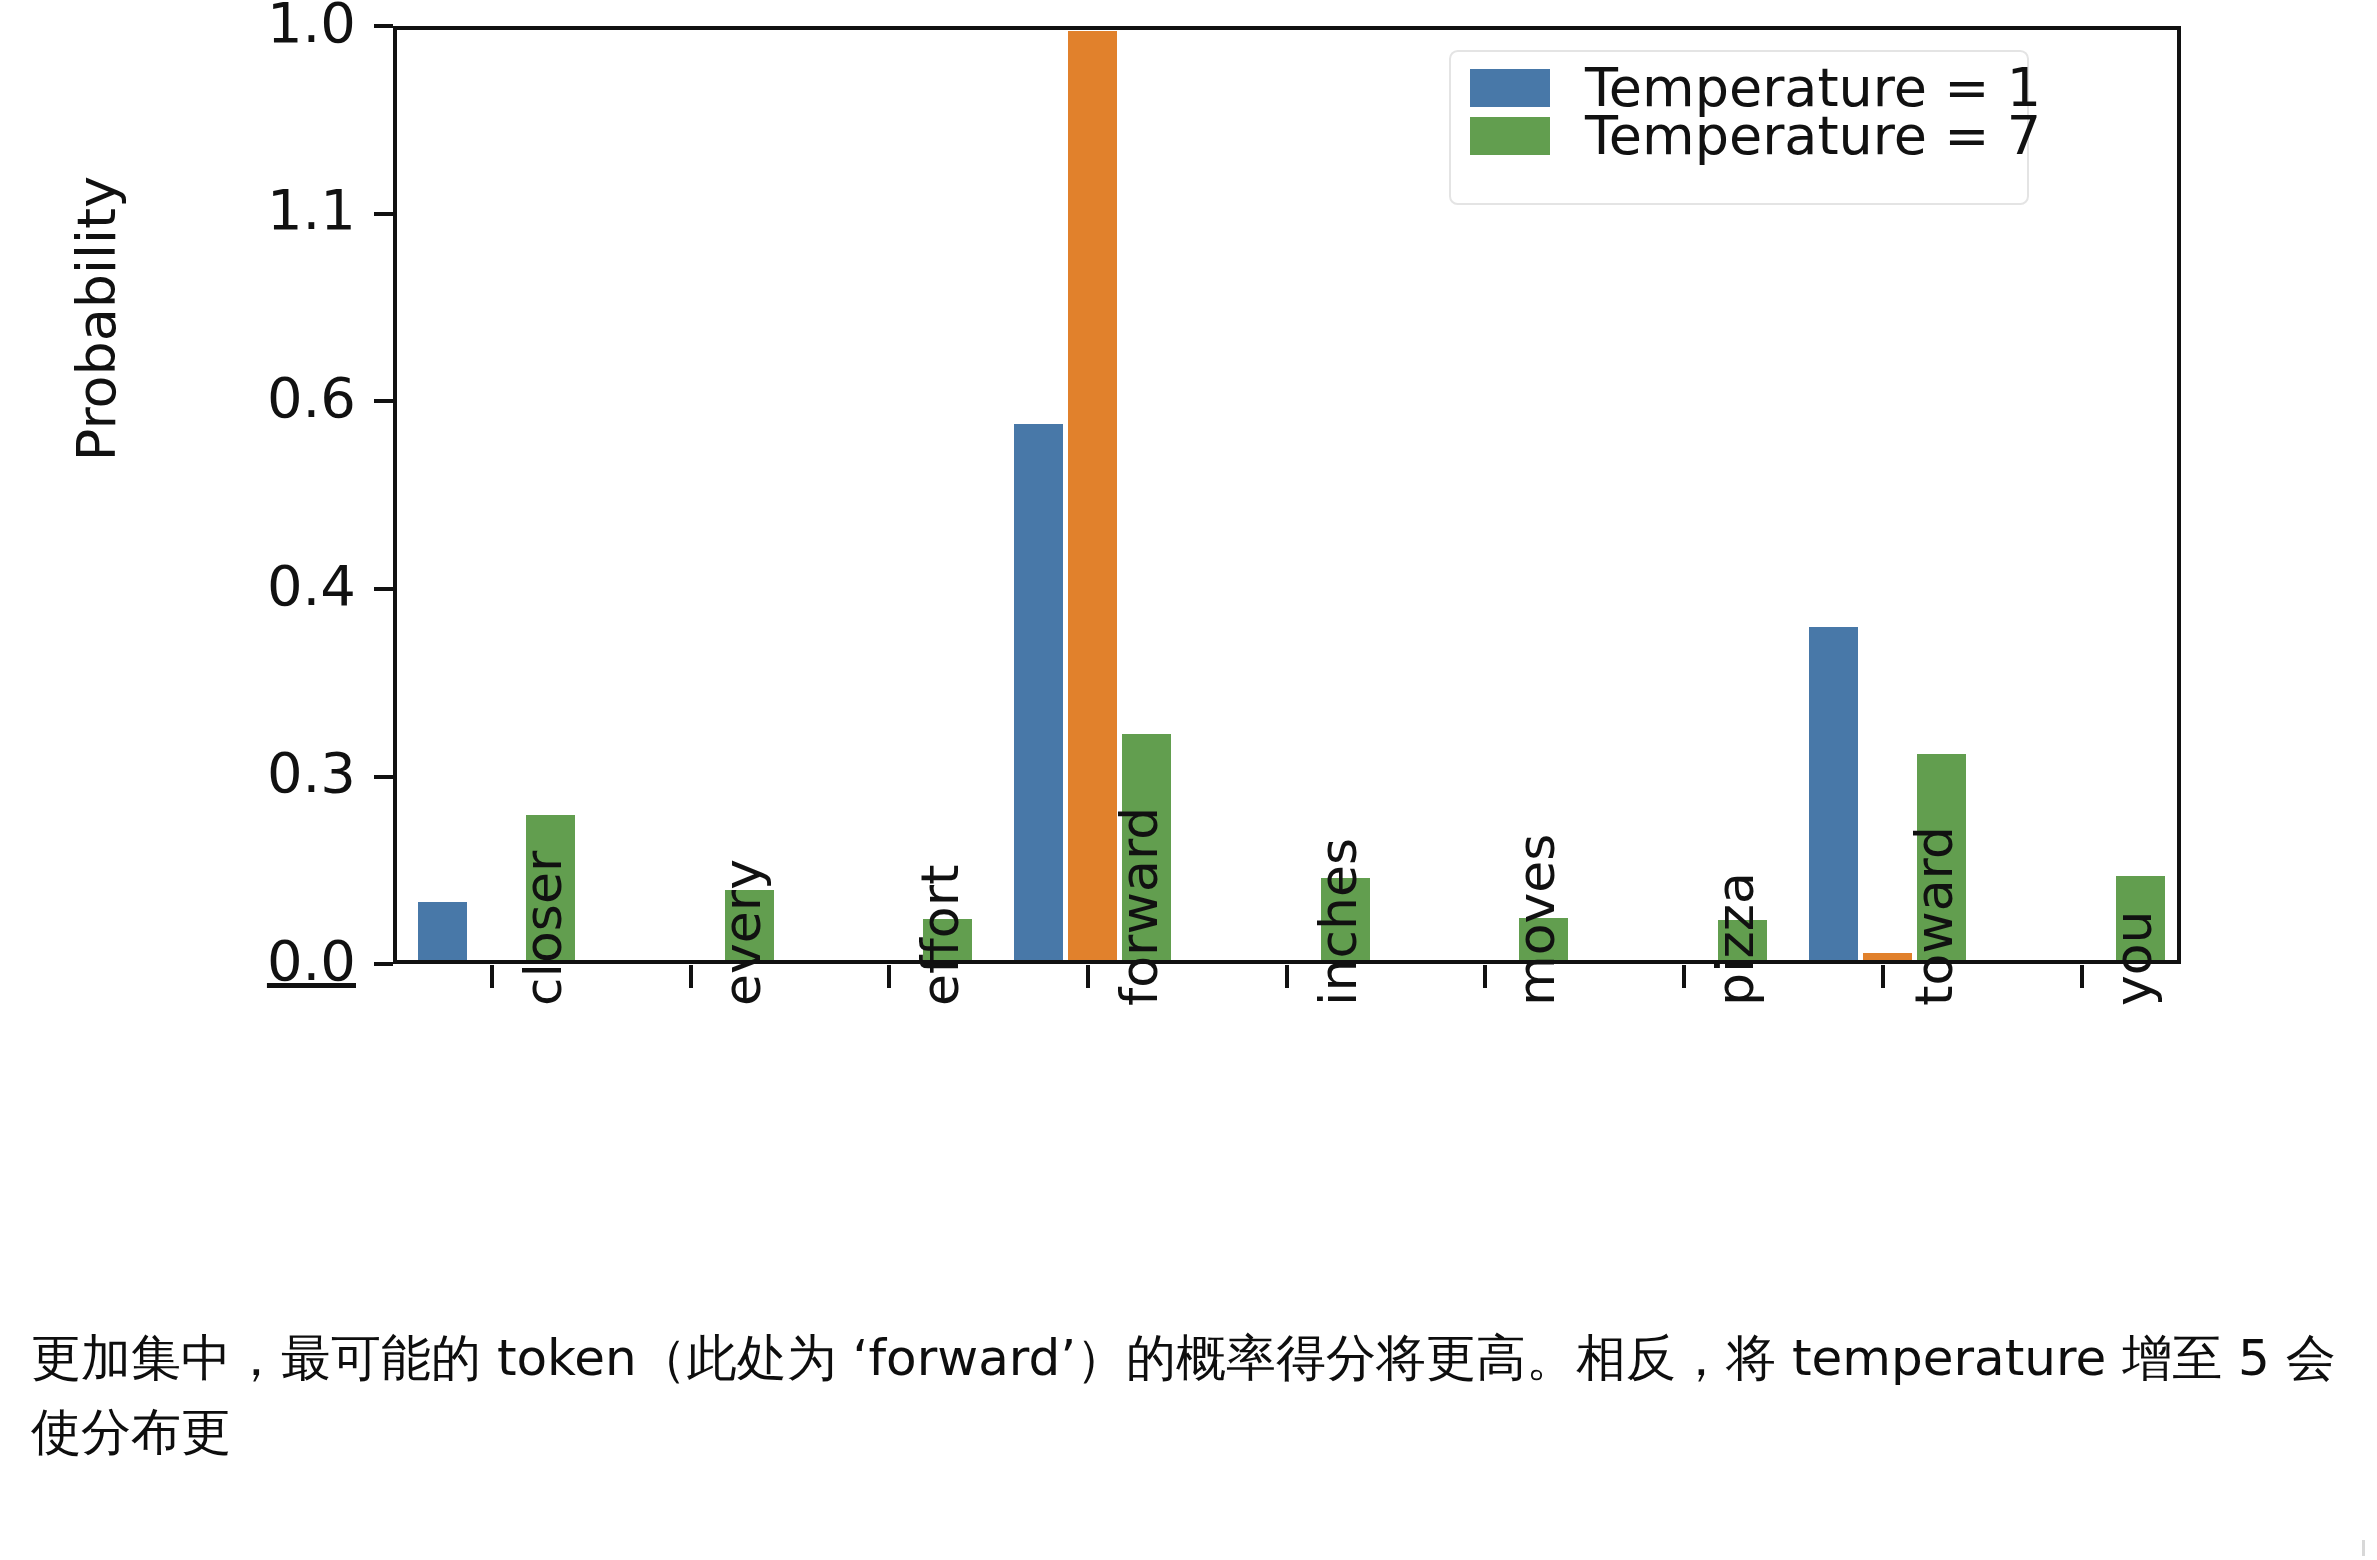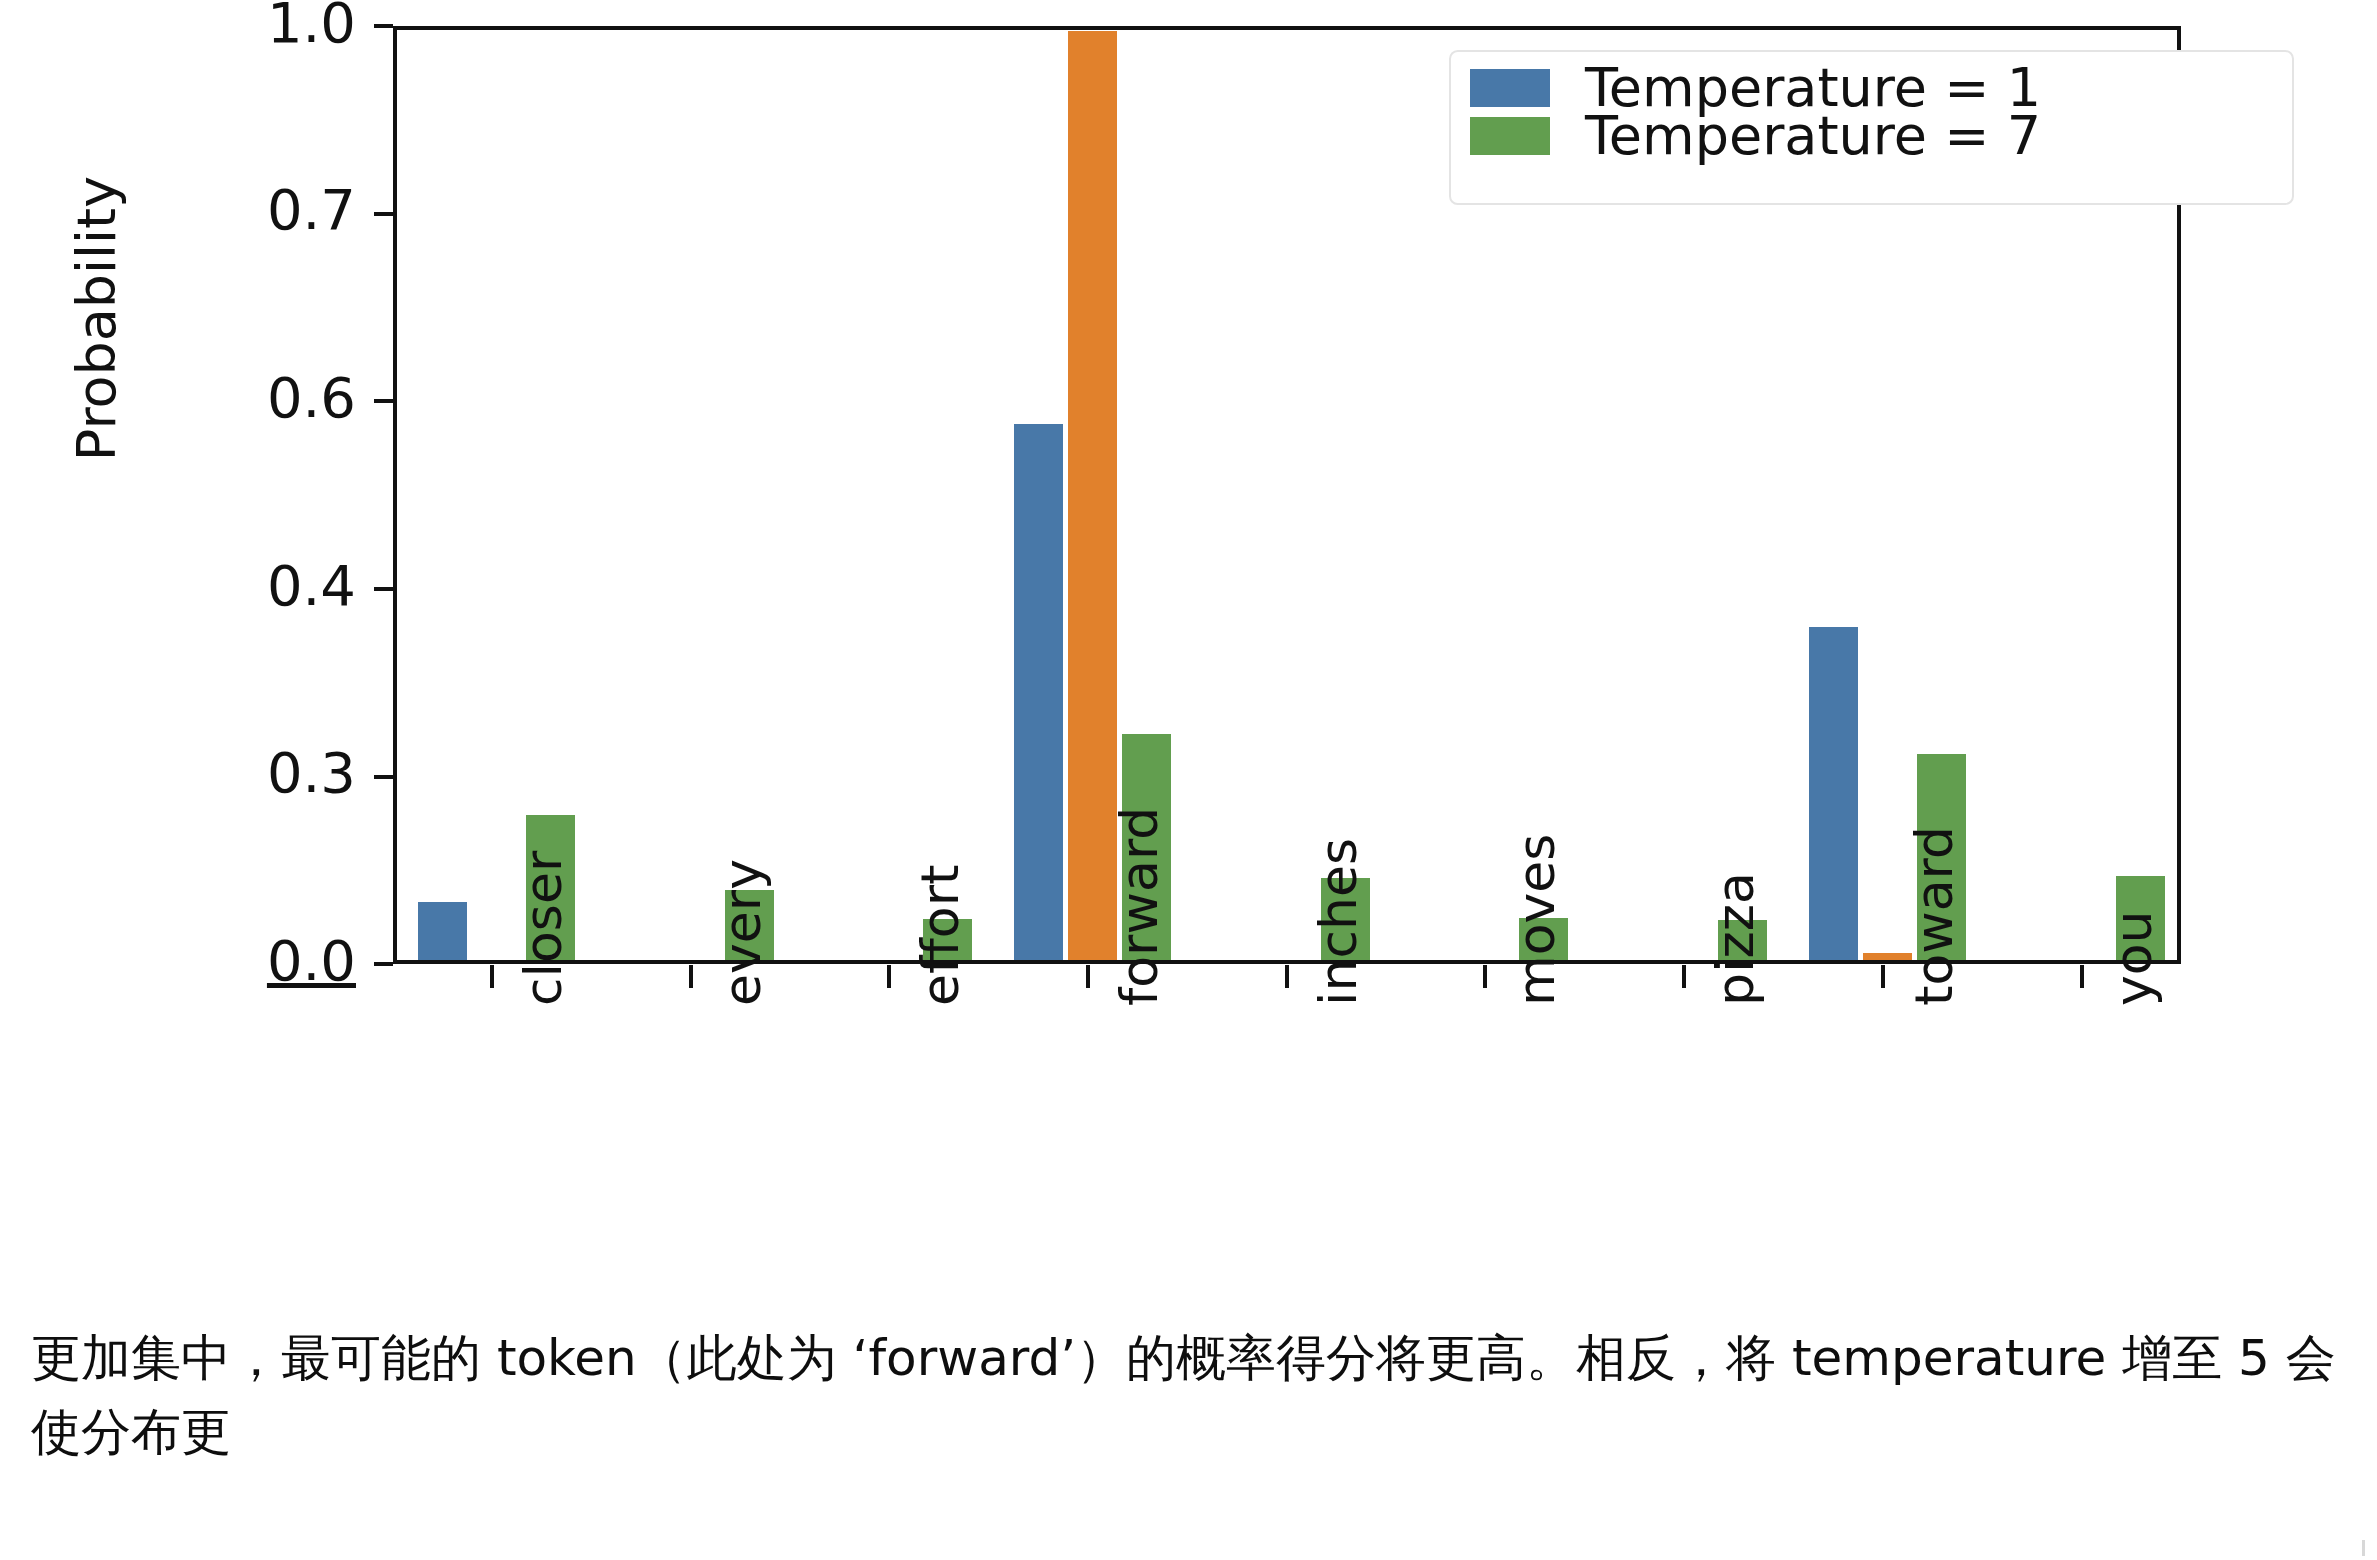--- a/index.html
+++ b/index.html
@@ -83,21 +83,21 @@
   .bar {
     position: absolute;
     bottom: 0;
   }
 
   
   #legend {
     position: absolute;
     left: 1449px;
     top: 50px;
-    width: 845px;
+    width: 580px;
     height: 155px;
     background: #ffffff;
     border: 2.6px solid #e4e4e4;
     border-radius: 8.7px;
     box-sizing: border-box;
     padding: 14px 19px 0 19px;
     text-align: center;
   }
   .legend-row {
     display: flex;
@@ -151,21 +151,21 @@
   <div id="yticks-layer">
       <div class="ytick" style="left: 374px; top: 962px;"></div>
       <div class="ytick-label" style="position: absolute; right: auto; left: 356px; top: 928px; transform: translateX(-100%); text-decoration: underline;">0.0</div>
       <div class="ytick" style="left: 374px; top: 775px;"></div>
       <div class="ytick-label" style="position: absolute; right: auto; left: 356px; top: 740px; transform: translateX(-100%);">0.3</div>
       <div class="ytick" style="left: 374px; top: 587px;"></div>
       <div class="ytick-label" style="position: absolute; right: auto; left: 356px; top: 553px; transform: translateX(-100%);">0.4</div>
       <div class="ytick" style="left: 374px; top: 399px;"></div>
       <div class="ytick-label" style="position: absolute; right: auto; left: 356px; top: 365px; transform: translateX(-100%); text-align: right;">0.6</div>
       <div class="ytick" style="left: 374px; top: 212px;"></div>
-      <div class="ytick-label" style="position: absolute; right: auto; left: 356px; top: 177px; transform: translateX(-100%);">0.7</div>
+      <div class="ytick-label" style="position: absolute; right: auto; left: 356px; top: 177px; transform: translateX(-100%);">1.1</div>
       <div class="ytick" style="left: 374px; top: 24px;"></div>
       <div class="ytick-label" style="position: absolute; right: auto; left: 356px; top: -10.4px; transform: translateX(-100%);">1.0</div>
     </div>
   <div id="plot-frame">
     <div id="bars-layer">
         <div class="bar" style="left: 21px; width: 49px; height: 58px; background: rgb(72, 120, 168);"></div>
         <div class="bar" style="left: 129px; width: 49px; height: 145px; background: rgb(98, 158, 79);"></div>
         <div class="bar" style="left: 328px; width: 49px; height: 70px; background: rgb(98, 158, 79);"></div>
         <div class="bar" style="left: 526px; width: 49px; height: 41px; background: rgb(98, 158, 79);"></div>
         <div class="bar" style="left: 617px; width: 49px; height: 536px; background: rgb(72, 120, 168);"></div>

